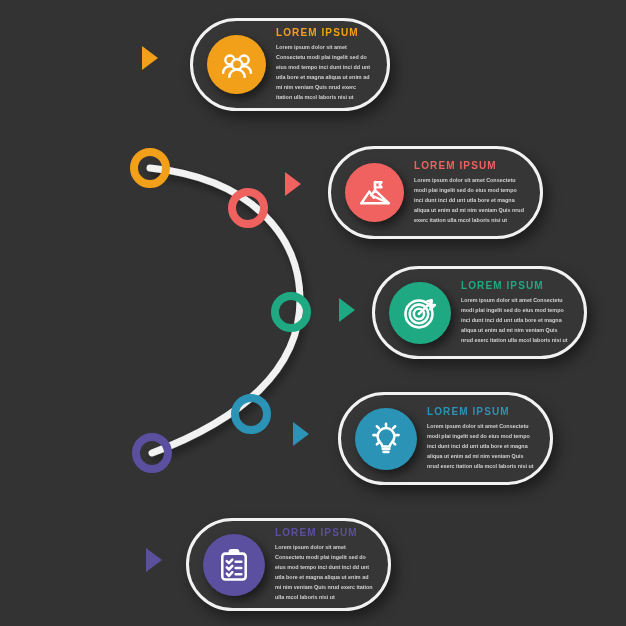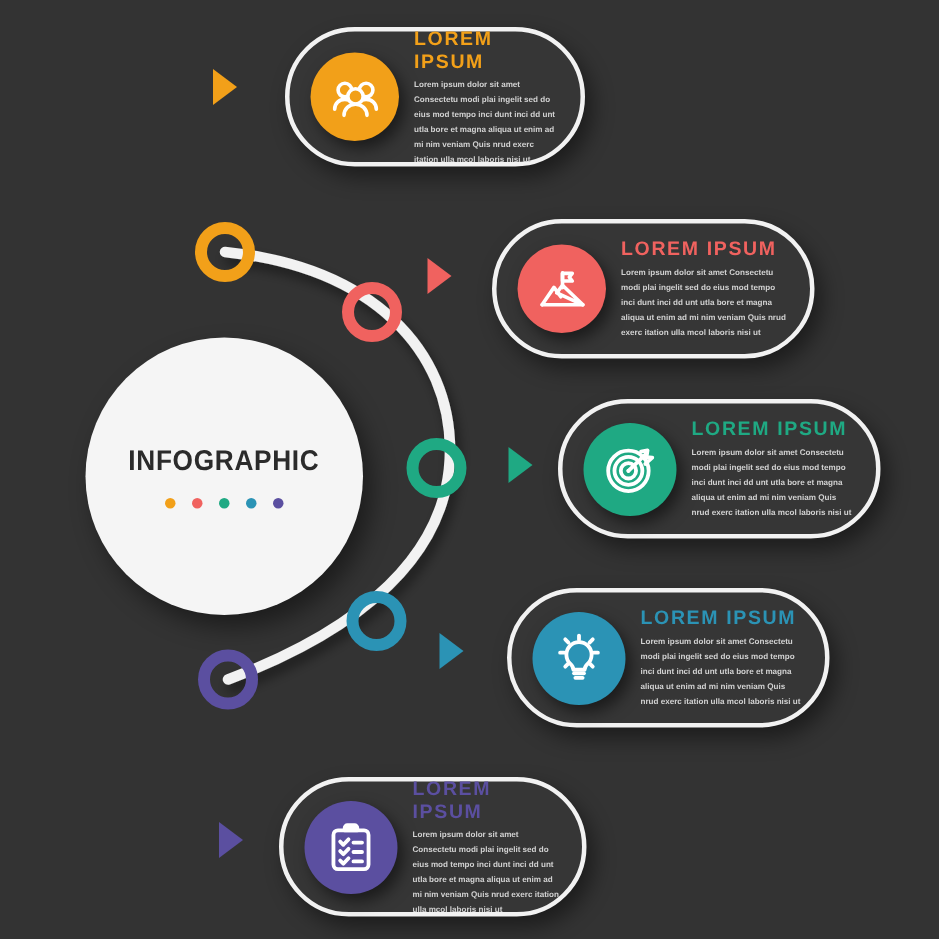--- a/index.html
+++ b/index.html
@@ -51,21 +51,21 @@
   }
   .card-inner{display:flex;align-items:center;width:100%;height:100%;}
   .icon-circle{
     flex:0 0 auto;
     border-radius:50%;
     display:flex;align-items:center;justify-content:center;
     box-shadow:4px 5px 10px rgba(0,0,0,.5);
   }
   .card-text{padding-left:10px;padding-right:14px;}
   .card-title{
-    font-size:13px;font-weight:bold;letter-spacing:1.1px;
+    font-size:10px;font-weight:bold;letter-spacing:1.1px;
     margin:0 0 4px 0;
     font-family:"Liberation Sans", sans-serif;
   }
   .card-body{
     font-size:5.4px;line-height:1.85;color:#d2d2d2;margin:0;
     font-family:"Liberation Sans", sans-serif;
     font-weight:bold;
   }
 </style>
 </head>
@@ -75,30 +75,20 @@
 
   <svg class="arc-wrap" viewBox="0 0 626 626" width="626" height="626">
     <defs>
       <filter id="arcshadow" x="-30%" y="-30%" width="160%" height="160%">
         <feDropShadow dx="3" dy="5" stdDeviation="4" flood-color="#000" flood-opacity="0.45"></feDropShadow>
       </filter>
     </defs>
     <path id="arc-path" d="M 150 168 C 250 178, 300 235, 300 300 C 300 370, 240 420, 152 453" fill="none" stroke="#f2f2f2" stroke-width="7" stroke-linecap="round" filter="url(#arcshadow)"></path>
   </svg>
 
-  <div class="center-circle">
-    <div class="center-title">INFOGRAPHIC</div>
-    <div class="center-dots" id="dot-row">
-        <i style="background: rgb(242, 160, 25);"></i>
-        <i style="background: rgb(240, 98, 95);"></i>
-        <i style="background: rgb(31, 169, 131);"></i>
-        <i style="background: rgb(43, 147, 181);"></i>
-        <i style="background: rgb(91, 79, 160);"></i>
-      </div>
-  </div>
 
   <div id="ring-layer">
       <div class="ring" style="left: 130px; top: 148px; width: 40px; height: 40px; border: 8px solid rgb(242, 160, 25);"></div>
       <div class="ring" style="left: 228px; top: 188px; width: 40px; height: 40px; border: 8px solid rgb(240, 98, 95);"></div>
       <div class="ring" style="left: 271px; top: 292px; width: 40px; height: 40px; border: 8px solid rgb(31, 169, 131);"></div>
       <div class="ring" style="left: 231px; top: 394px; width: 40px; height: 40px; border: 8px solid rgb(43, 147, 181);"></div>
       <div class="ring" style="left: 132px; top: 433px; width: 40px; height: 40px; border: 8px solid rgb(91, 79, 160);"></div>
     </div>
 
   <div id="arrow-layer">

